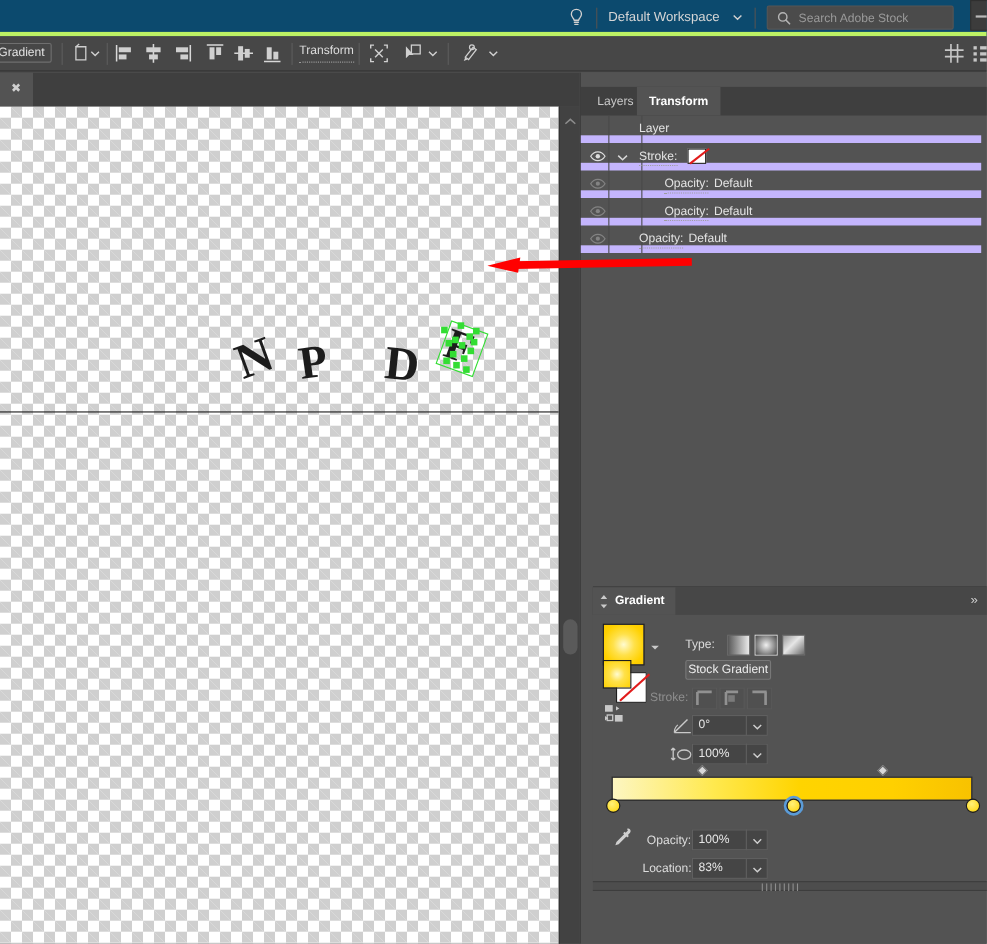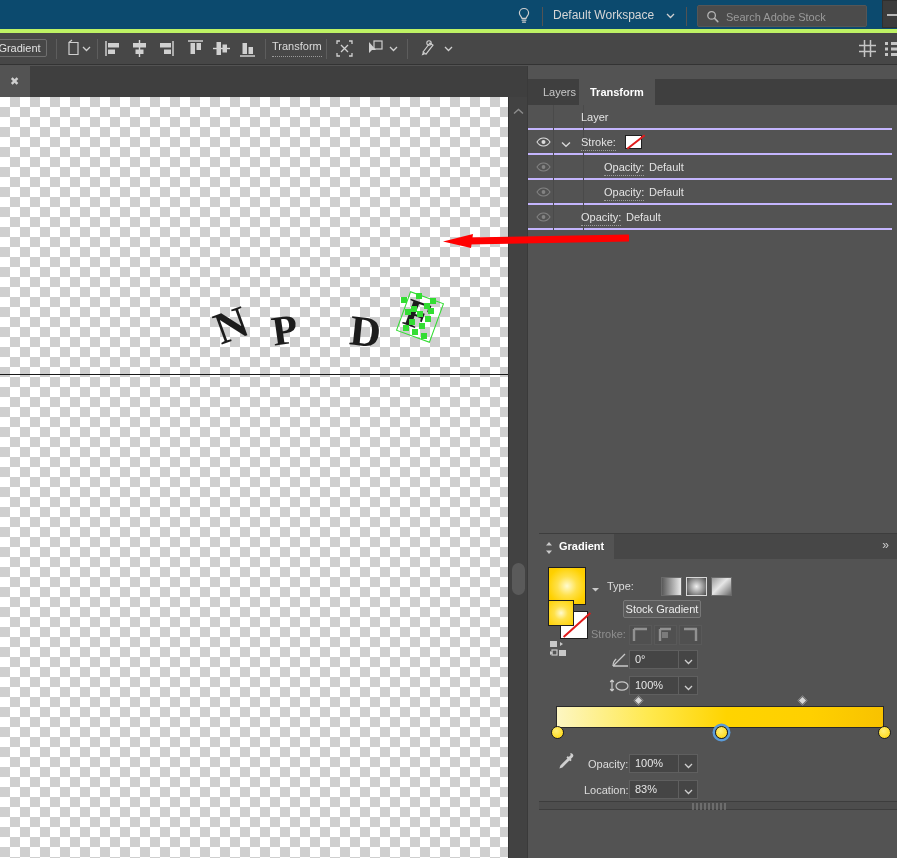--- a/index.html
+++ b/index.html
@@ -75,21 +75,21 @@
   
   .dock{position:absolute;left:527px;top:66px;width:370px;height:792px;background:#535353;
         border-left:1px solid #3a3a3a;}
 
   .tabrow{position:absolute;left:0;top:13px;width:370px;height:26px;background:#3f3f3f;}
   .ptab{position:absolute;top:0;height:26px;padding:0 11px;line-height:26px;font-size:11px;
         color:#c8c8c8;}
   .ptab.on{background:#535353;color:#fff;font-weight:bold;}
 
   .aprows{position:absolute;left:0;top:39px;width:370px;}
-  .aprow{position:relative;width:364px;height:25px;border-bottom:2px solid #c4b5fd;}
+  .aprow{position:relative;width:364px;height:25px;border-bottom:7px solid #c4b5fd;}
   .aprow .eye{position:absolute;left:8px;top:6px;}
   .aprow .cvd{position:absolute;left:31px;top:4px;width:14px;height:14px;}
   .colsep{position:absolute;left:25px;top:0;width:1px;height:25px;background:#4a4a4a;}
   .colsep2{position:absolute;left:55px;top:0;width:1px;height:25px;background:#4a4a4a;}
   .aplabel{position:absolute;font-size:11px;color:#e3e3e3;line-height:25px;}
   .dotted{border-bottom:1px dotted #9d9d9d;line-height:15px;height:16px;margin-top:5px;}
   .swatch-stroke{position:absolute;width:17px;height:14px;background:#fff;border:1px solid #202020;}
   .swatch-stroke .sl{position:absolute;left:-1px;top:5px;width:22px;height:2px;background:#e11b1b;
         transform:rotate(-38deg);transform-origin:center;}
   .swatch-fill{position:absolute;width:17px;height:14px;border:1px solid #202020;
@@ -447,21 +447,21 @@
             <g fill="#c8c8c8">
               <rect x="1" y="1" width="7" height="6"></rect>
               <path d="M11 2l3 2-3 2z"></path>
               <rect x="3" y="10" width="5" height="5" fill="none" stroke="#c8c8c8" stroke-width="1.2"></rect>
               <rect x="10" y="10" width="7" height="6"></rect>
               <path d="M1 11l3 2-3 2z"></path>
             </g>
           </svg>
       </span>
 
-      <span class="glabel" style="left:68px;top:46px">Type:</span>
+      <span class="glabel" style="left:84px;top:46px">Type:</span>
       <div class="gtbtn" style="left:122px" style2="">
           <div style="width:100%;height:100%;background:linear-gradient(90deg,#5a5a5a,#eaeaea)"></div>
         </div>
       <div class="gtbtn on" style="left:147px">
         <div style="width:100%;height:100%;background:radial-gradient(circle at 50% 50%,#f0f0f0,#4a4a4a)"></div>
       </div>
       <div class="gtbtn" style="left:172px">
         <div style="width:100%;height:100%;background:linear-gradient(135deg,#9a9a9a,#e6e6e6 45%,#6a6a6a)"></div>
       </div>
 

